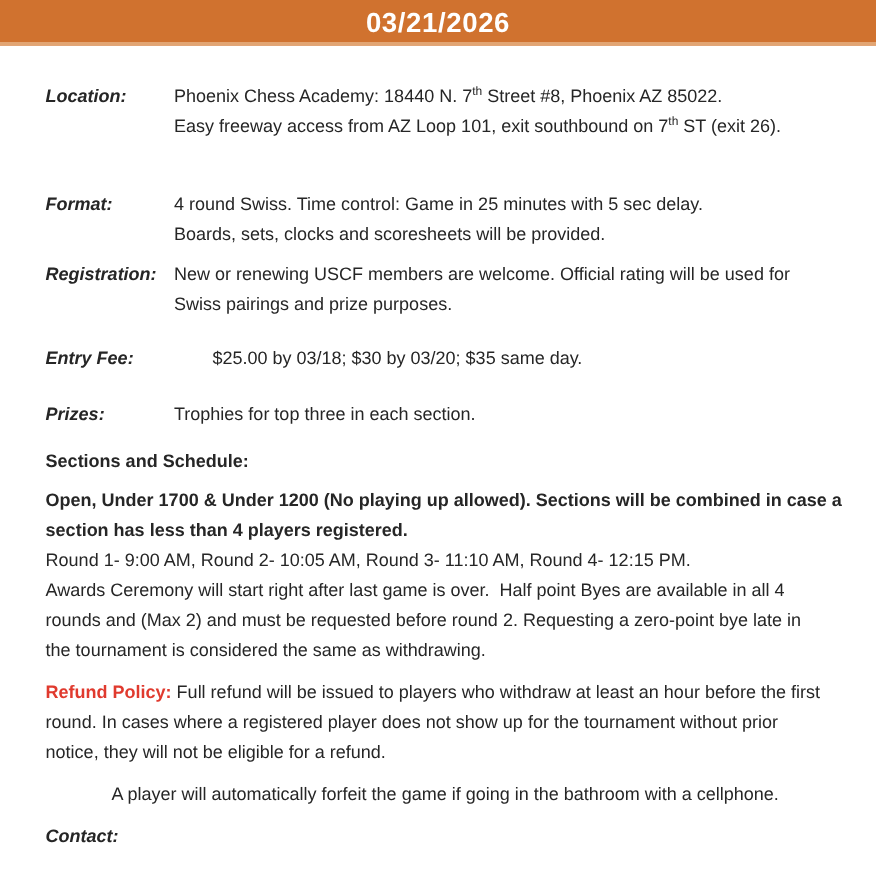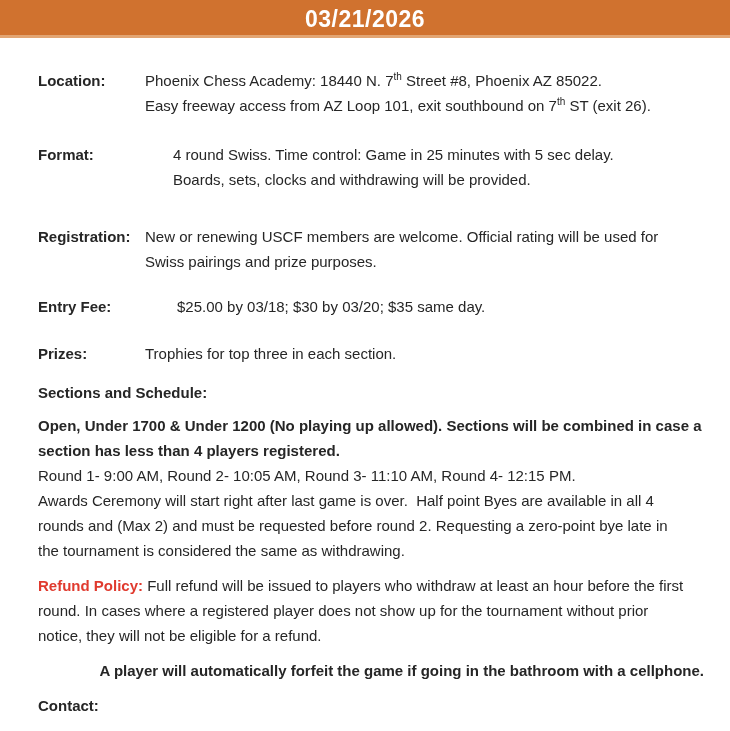--- a/index.html
+++ b/index.html
@@ -19,31 +19,31 @@
     border-bottom: 3px solid var(--banner-edge, #E2A573);
     color: #ffffff;
     font-weight: bold;
     font-size: 23px;
     text-align: center;
     line-height: 38px;
     letter-spacing: 0.5px;
   }
   .content { padding: 0 26px 0 38px; }
   .field-row { display: flex; align-items: flex-start; }
-  .label { flex: 0 0 107px; width: 107px; font-weight: bold; white-space: nowrap; }
+  .label { flex: 0 0 107px; width: 107px; font-weight: bold; white-space: nowrap; font-style: italic; }
   .line { white-space: nowrap; }
   .para .line { white-space: nowrap; }
   a.link { color: var(--link-blue, #0563C1); text-decoration: underline; cursor: pointer; }
   .red { color: var(--refund-red, #E03A2E); font-weight: bold; }
   .bold { font-weight: bold; }
-  .center-bold { text-align: right; font-weight: bold; }
+  .center-bold { text-align: center; font-weight: normal; }
   sup { font-size: 10px; vertical-align: super; line-height: 0; }
   .mt-loc     { margin-top: 30px; }
-  .mt-fmt     { margin-top: 24px; gap: 28px; }
-  .mt-reg     { margin-top: 32px; }
+  .mt-fmt     { margin-top: 40px; }
+  .mt-reg     { margin-top: 8px; }
   .mt-entry   { margin-top: 20px; gap: 32px; }
   .mt-prizes  { margin-top: 22px; align-items: center; }
   .mt-heading { margin-top: 14px; }
   .mt-boldp   { margin-top: 8px;  }
   .mt-refund  { margin-top: 10px; }
   .mt-forfeit { margin-top: 10px; }
   .mt-contact { margin-top: 10px; }
 </style>
 </head>
 <body>
@@ -59,21 +59,21 @@
     <div class="value">
       <div class="line"><span>Phoenix Chess Academy: 18440 N. 7</span><sup>th</sup><span> Street #8, Phoenix AZ 85022.</span></div>
       <div class="line"><span>Easy freeway access from AZ Loop 101, exit southbound on 7</span><sup>th</sup><span> ST (exit 26).</span></div>
     </div>
   </div>
 
   <div class="field-row mt-fmt">
     <div class="label">Format:</div>
     <div class="value">
       <div class="line">4 round Swiss. Time control: Game in 25 minutes with 5 sec delay.</div>
-      <div class="line">Boards, sets, clocks and withdrawing will be provided.</div>
+      <div class="line">Boards, sets, clocks and scoresheets will be provided.</div>
     </div>
   </div>
 
   <div class="field-row mt-reg">
     <div class="label">Registration:</div>
     <div class="value">
       <div class="line">New or renewing USCF members are welcome. Official rating will be used for</div>
       <div class="line">Swiss pairings and prize purposes.</div>
     </div>
   </div>

